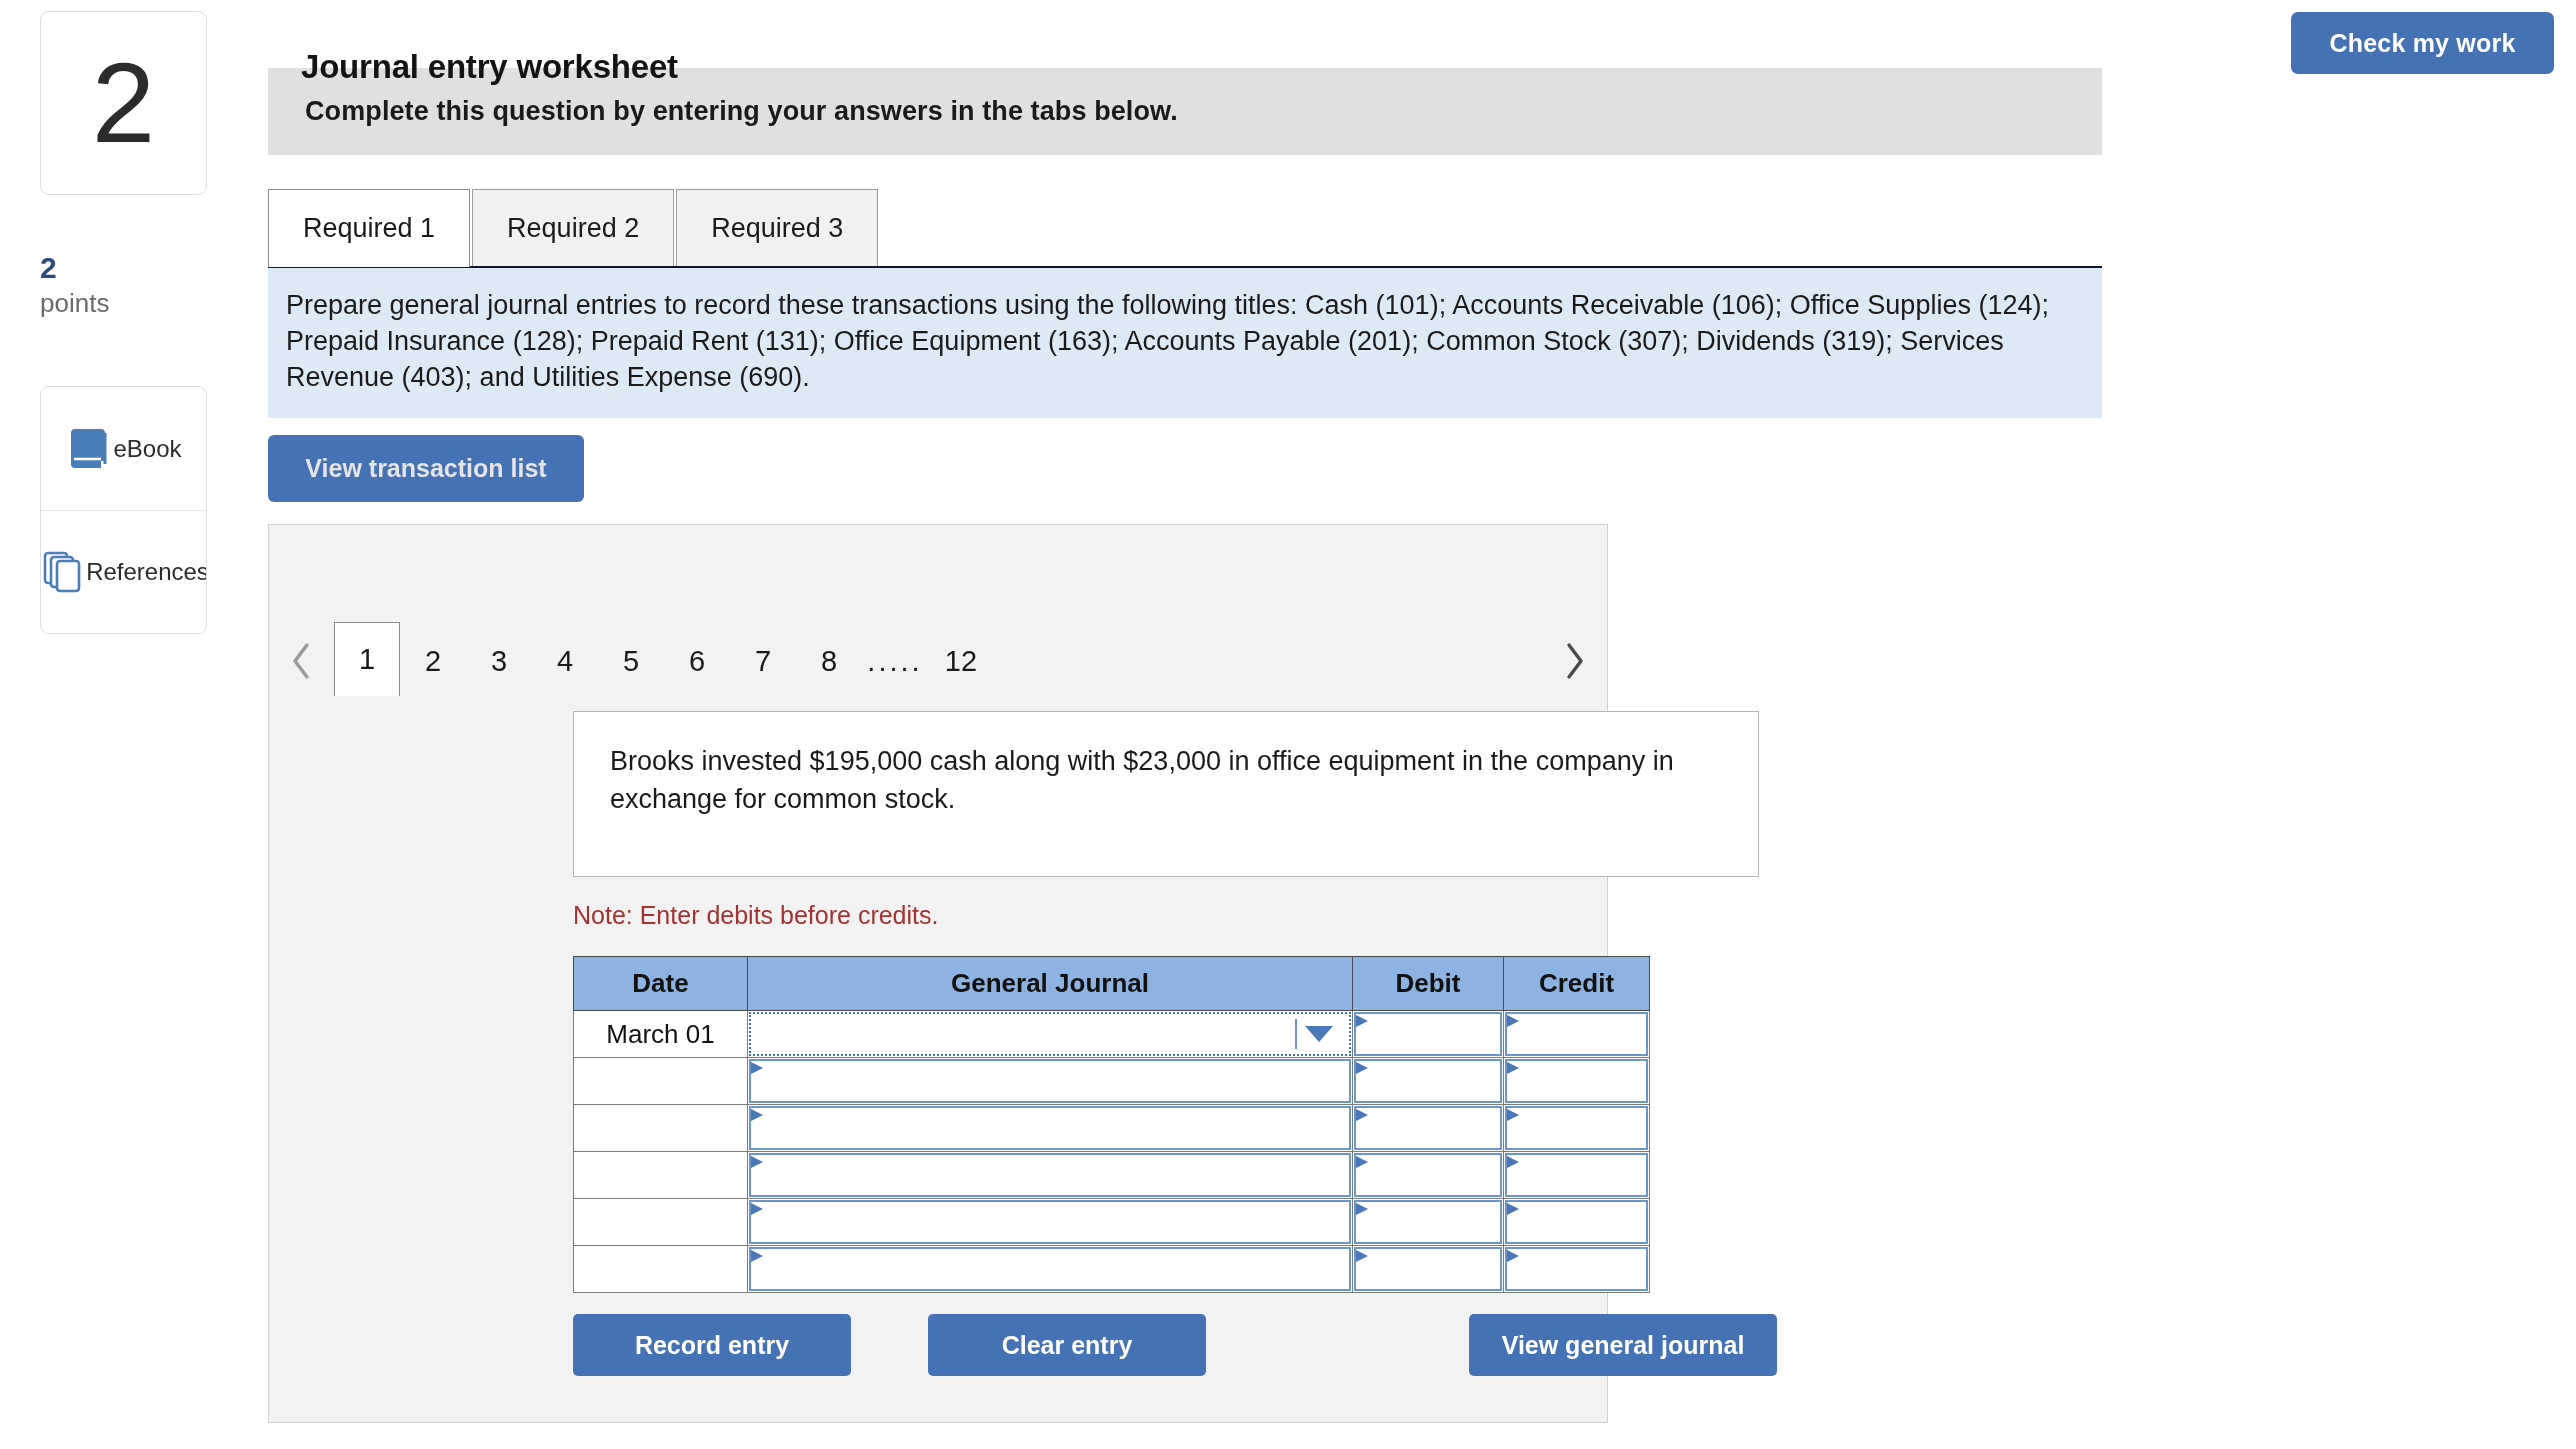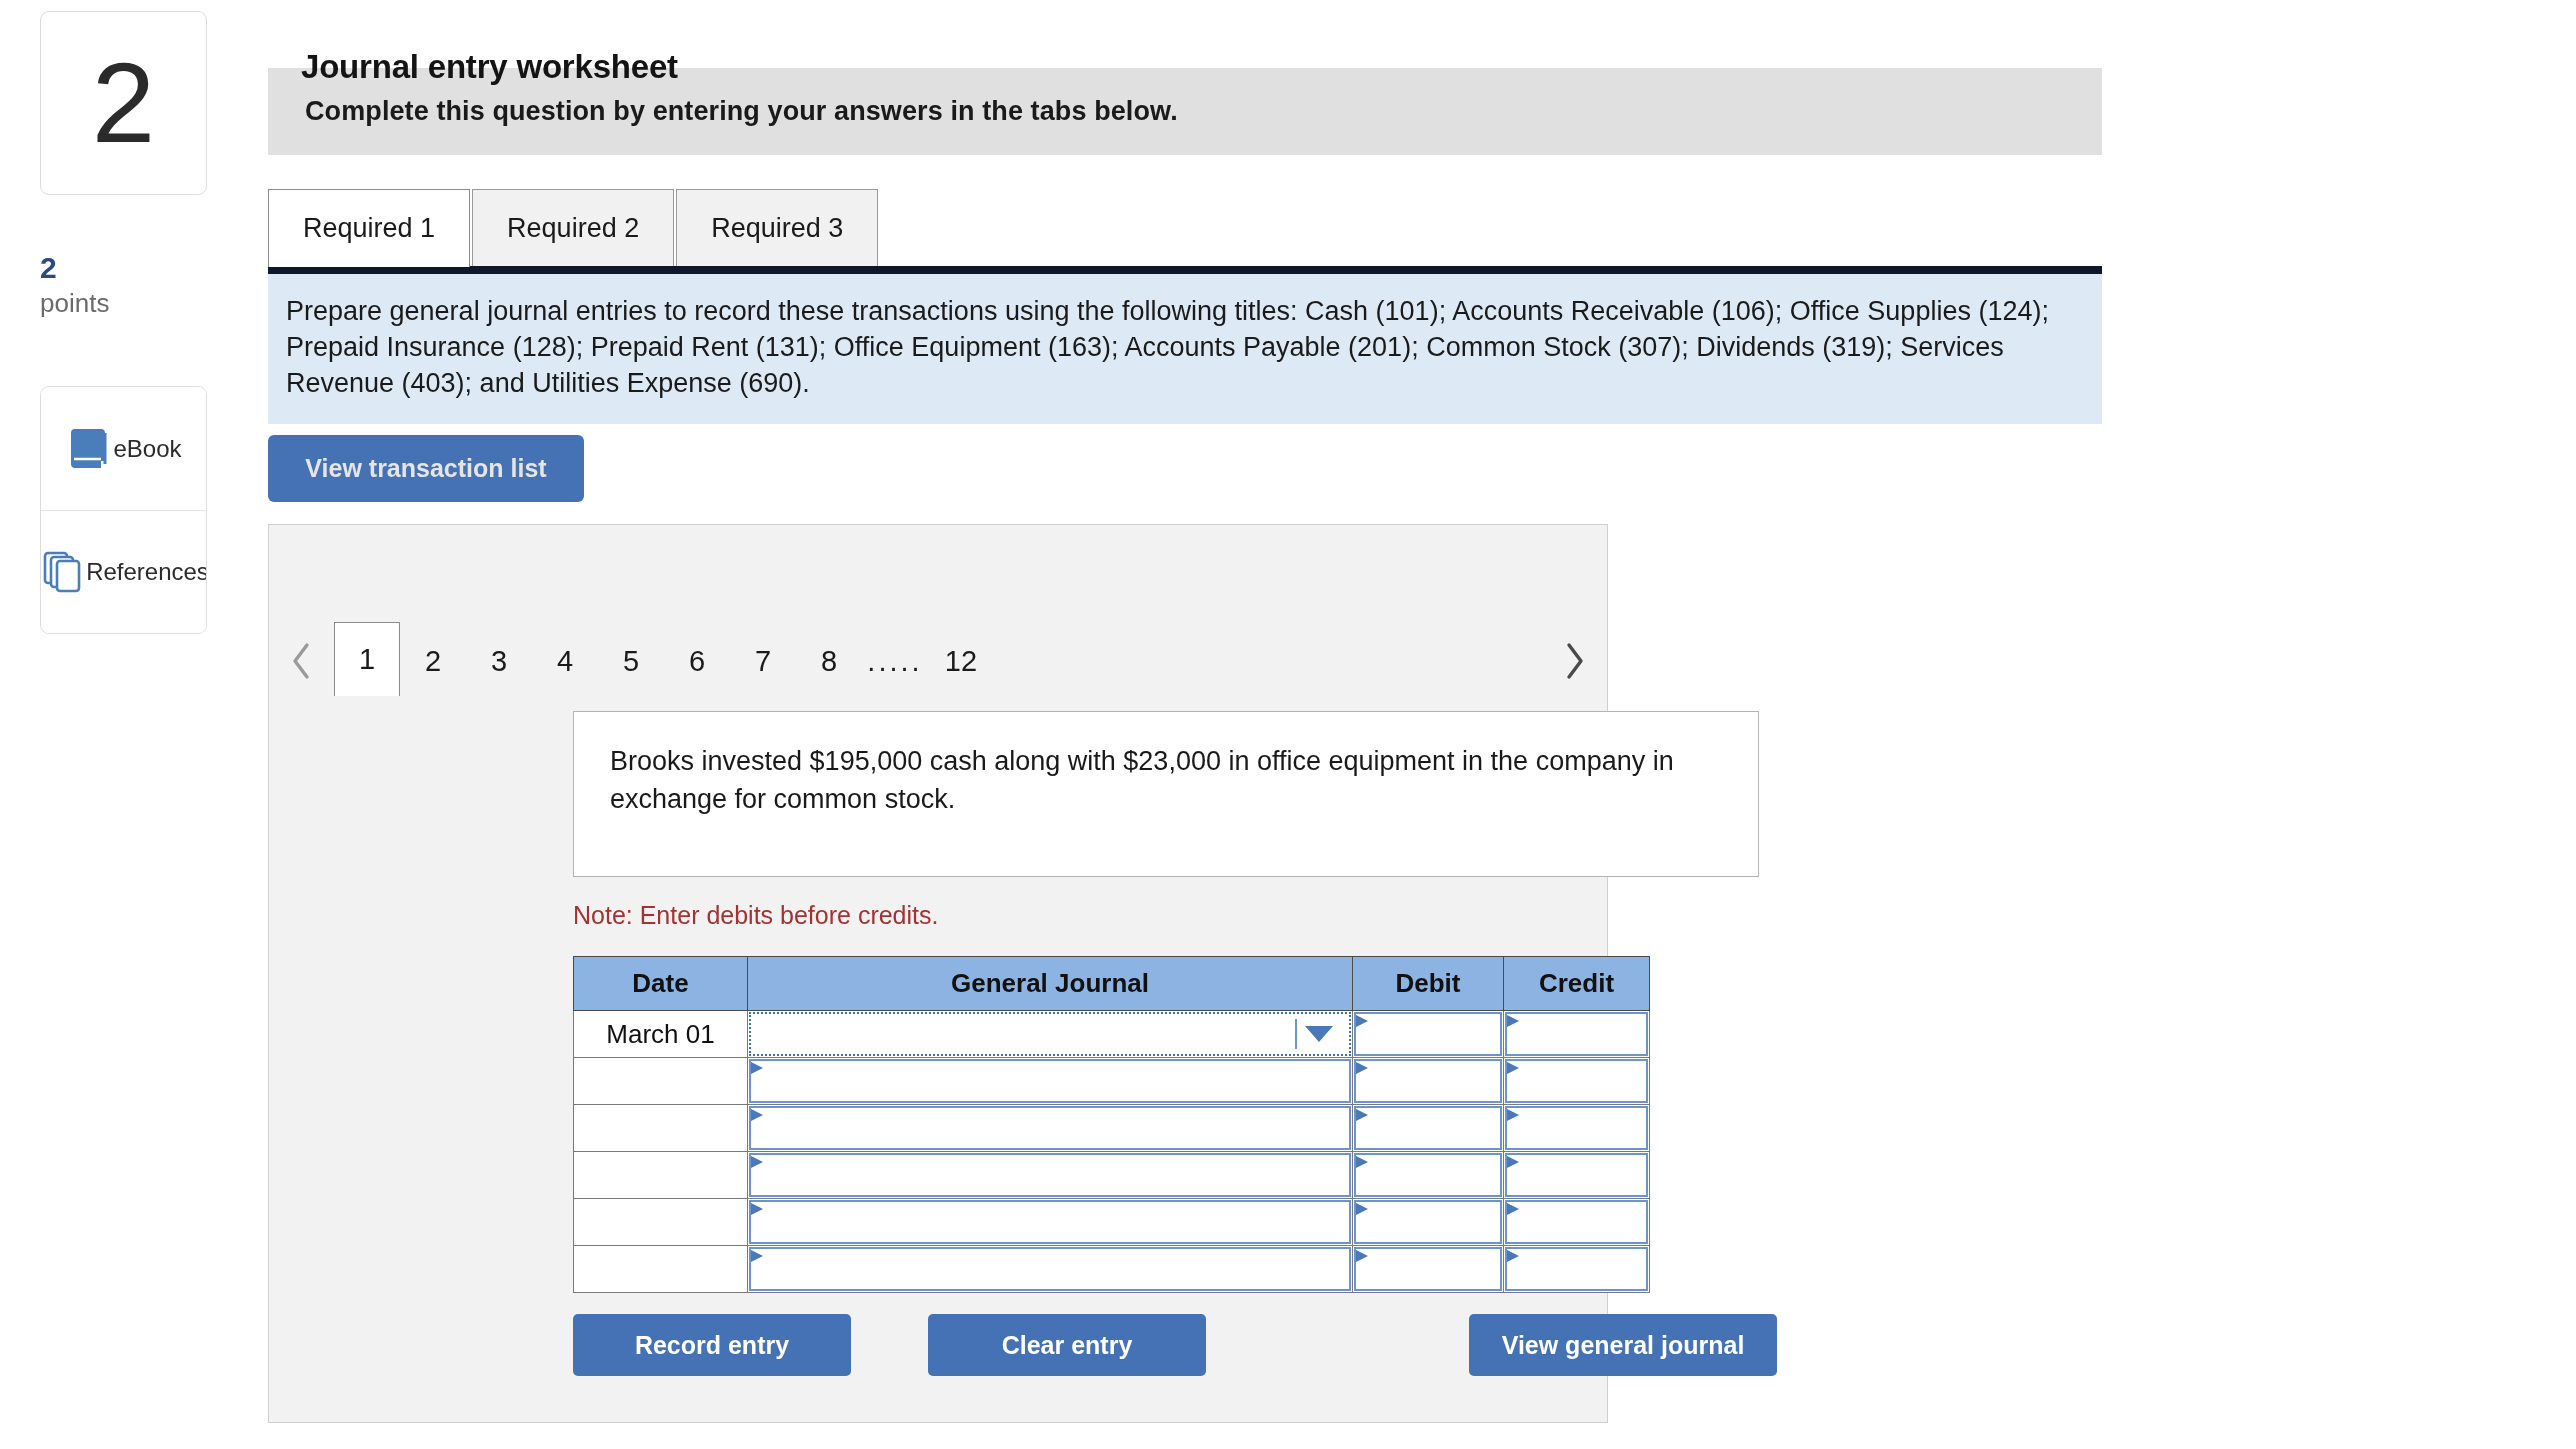--- a/index.html
+++ b/index.html
@@ -168,21 +168,21 @@
     z-index: 3;
   }
 
   .instr-box {
     position: absolute;
     top: 266px;
     left: 20px;
     width: 1834px;
     min-height: 119px;
     background: #ddeaf6;
-    border-top: 8px solid #0f172a;
+    border-top: 2px solid #0f172a;
     padding: 20px 28px 22px 18px;
   }
   .instr-text {
     font-size: 27px;
     line-height: 1.33;
     color: #1a1a1a;
   }
 
   .view-trans-btn {
     position: absolute;
@@ -403,20 +403,21 @@
   }
   .btn-record { left: 305px; width: 278px; }
   .btn-clear  { left: 660px; width: 278px; }
   .btn-viewgj { left: 1201px; width: 308px; }
 </style>
 </head>
 <body>
 
 <div class="page">
 
+  <button class="check-work-btn">Check my work</button>
 
   <div class="left-rail">
 
     <div class="qnum-box">
       <span class="qnum">2</span>
     </div>
 
     <div class="points-wrap">
       <div class="points-num">2</div>
       <div class="points-label">points</div>

